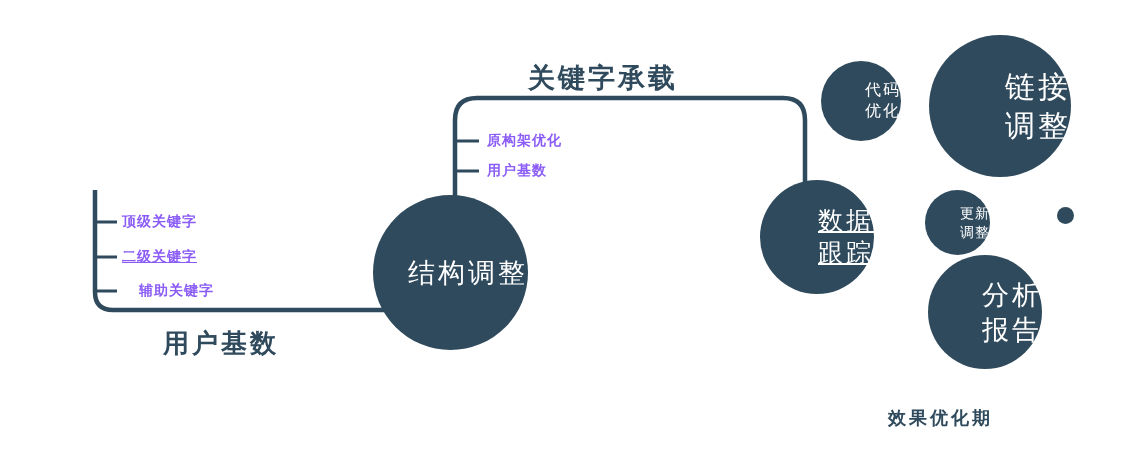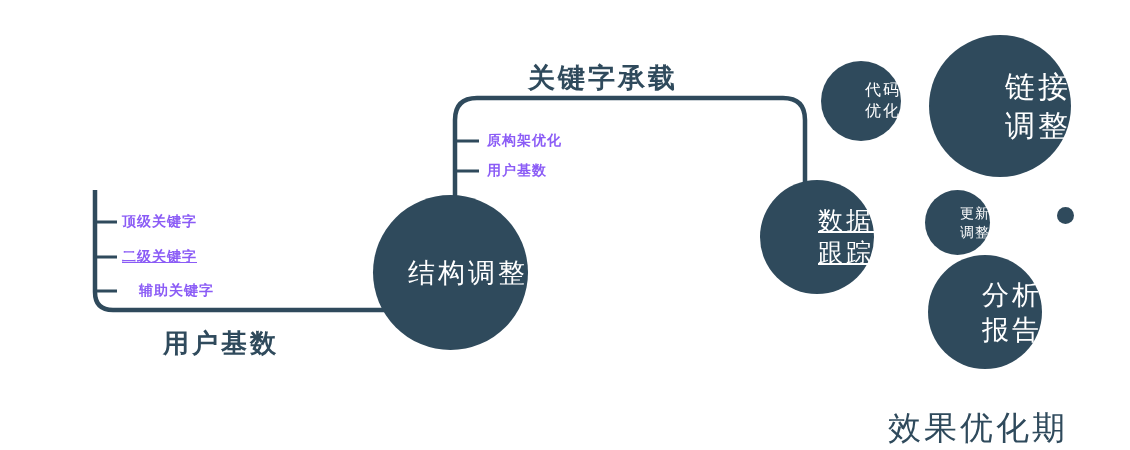--- a/index.html
+++ b/index.html
@@ -49,21 +49,21 @@
   .edge-label {
     position: absolute;
     color: #2f4a5c;
     font-weight: 600;
     z-index: 1;
     white-space: nowrap;
     letter-spacing: 3px;
   }
   .label-keyword-carry { left: 528px; top: 60px;  font-size: 27px; }
   .label-user-base     { left: 155px; top: 326px; font-size: 26px; margin-left: 8px; }
-  .label-footer        { left: 888px; top: 406px; font-size: 33px; font-weight: 400; }
+  .label-footer        { left: 888px; top: 406px; font-size: 18px; font-weight: 700; }
 
   .branch-label {
     position: absolute;
     color: #8b5cf6;
     font-size: 14px;
     font-weight: 600;
     z-index: 1;
     white-space: nowrap;
     letter-spacing: 1px;
     transform: translateY(-50%);

